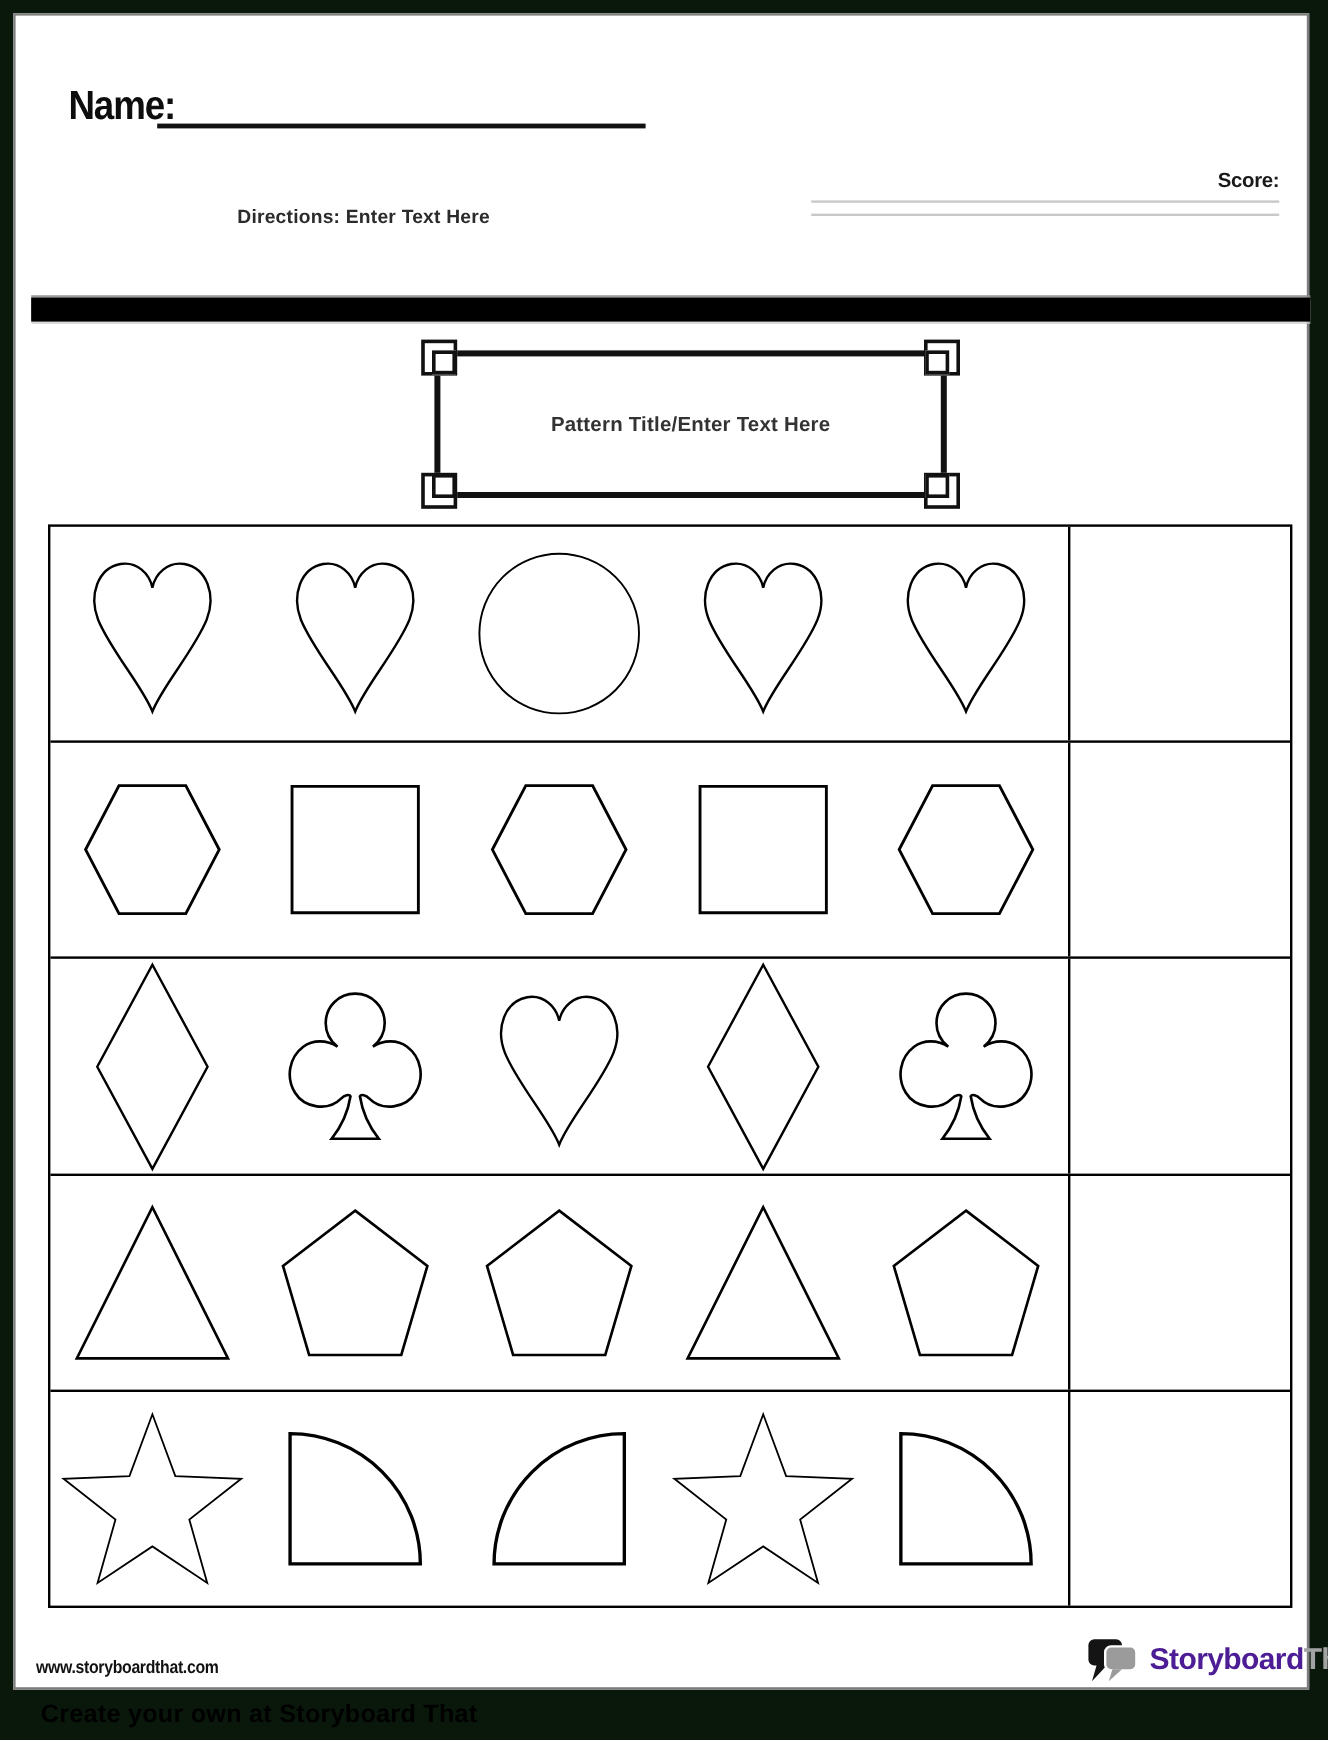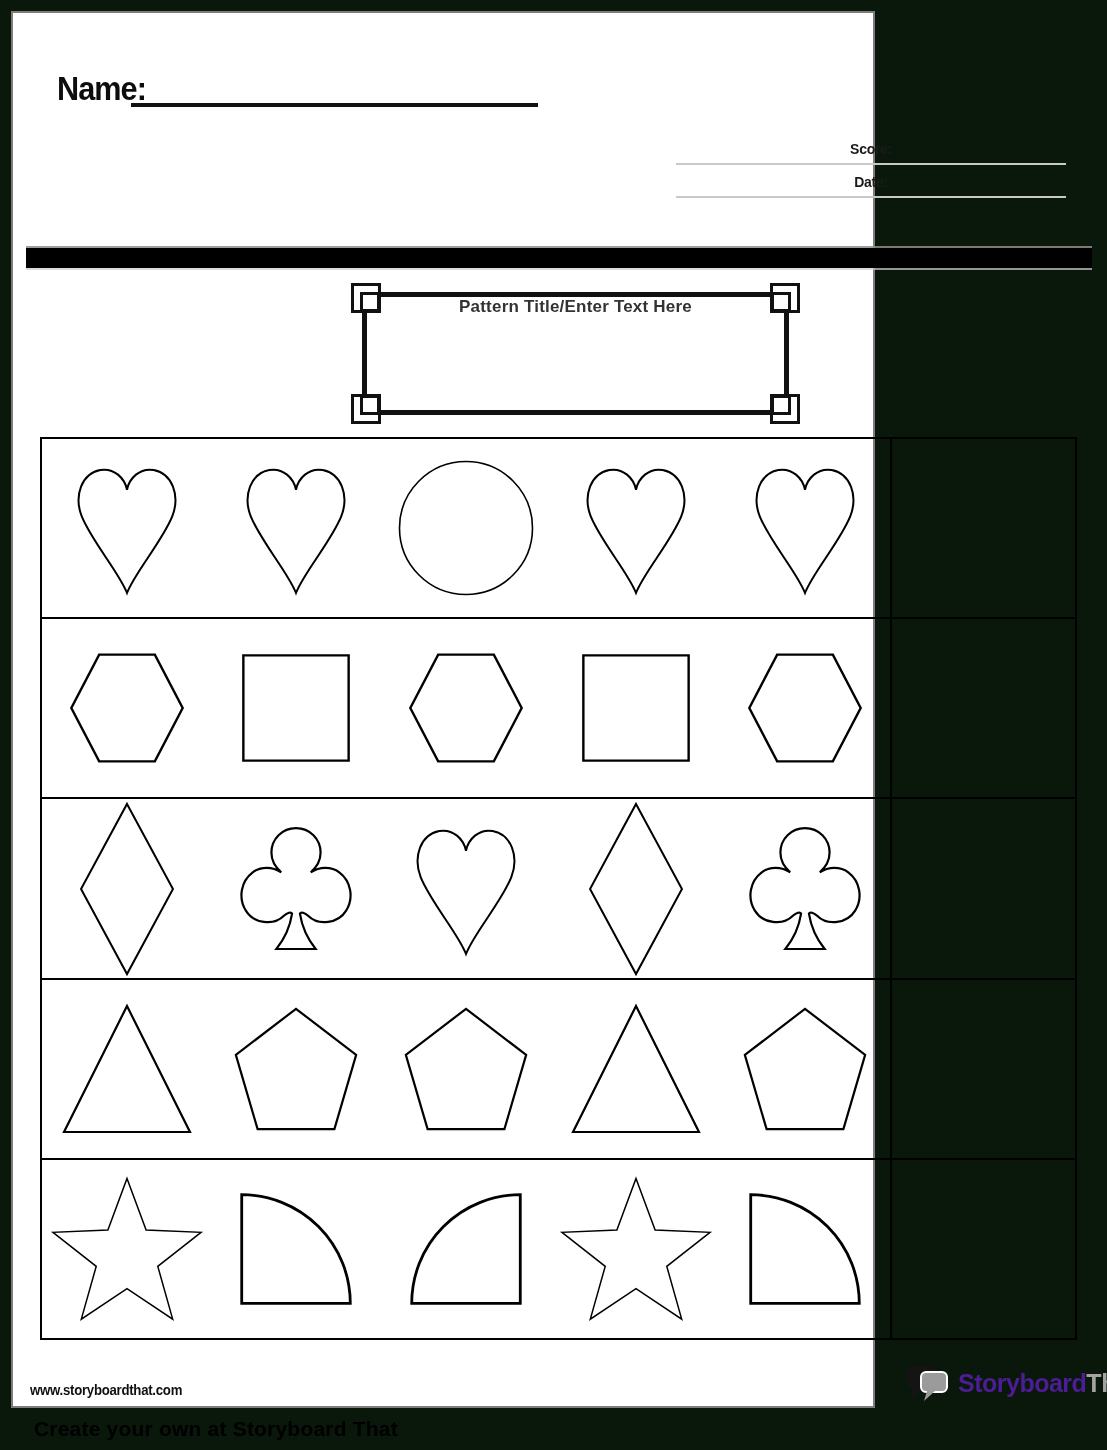--- a/index.html
+++ b/index.html
@@ -2,48 +2,48 @@
 <html><head>
 <meta charset="utf-8">
 <style>
   html,body{margin:0;padding:0;}
   body{
     width:1107px;height:1450px;position:relative;overflow:hidden;
     background:#0a180c;
     font-family:"Liberation Sans", sans-serif;
   }
   .page{
-    position:absolute;left:11px;top:11px;width:864px;height:1397px;
+    position:absolute;left:11px;top:11px;width:1080px;height:1397px;
     background:#ffffff;border:2px solid #7d7d7d;box-sizing:border-box;
   }
   
   .name-label{
     position:absolute;left:44px;top:56px;font-size:34px;font-weight:bold;color:#0d0d0d;
     letter-spacing:-1px;transform:scaleX(.9);transform-origin:left top;
   }
   .name-line{position:absolute;left:118px;top:90px;width:407px;height:4px;background:#111;}
   .directions{
     position:absolute;left:90px;top:160px;width:400px;text-align:center;
     font-size:16px;font-weight:bold;color:#2b2b2b;letter-spacing:.2px;
   }
   .score-block{position:absolute;left:663px;top:128px;width:390px;}
   .score-label,.date-label{
-    display:block;text-align:center;font-size:14px;font-weight:bold;color:#1a1a1a;letter-spacing:-.3px;
+    display:block;text-align:right;font-size:17px;font-weight:bold;color:#1a1a1a;letter-spacing:-.3px;
   }
   .hline{height:0;border-bottom:2px solid #c9c9c9;margin-top:6px;margin-bottom:9px;}
   
   .divider-bar{
     position:absolute;left:13px;top:235px;width:1066px;height:20px;background:#000;
     box-shadow:0 -2px 0 rgba(140,140,140,.85), 0 2px 0 rgba(205,205,205,.7);
   }
   
   .title-frame{
     position:absolute;left:349px;top:279px;width:427px;height:123px;
     border:5px solid #111;box-sizing:border-box;
-    display:flex;justify-content:center;
+    display:flex;align-items:center;justify-content:center;
   }
   .pattern-title{font-size:17px;font-weight:bold;color:#333;letter-spacing:.2px;}
   .orn{position:absolute;background:#fff;border:3px solid #111;}
   .orn-outer{width:24px;height:24px;}
   .orn-inner{width:14px;height:14px;}
   .tl.orn-outer{left:-16px;top:-14px;} .tl.orn-inner{left:-7px;top:-5px;}
   .tr.orn-outer{right:-16px;top:-14px;} .tr.orn-inner{right:-7px;top:-5px;}
   .bl.orn-outer{left:-16px;bottom:-14px;} .bl.orn-inner{left:-7px;bottom:-5px;}
   .br.orn-outer{right:-16px;bottom:-14px;} .br.orn-inner{right:-7px;bottom:-5px;}
   
@@ -111,25 +111,25 @@
       <path d="M96 96 L96 4 A92 92 0 0 0 4 96 Z" fill="#fff" stroke="#000" stroke-width="2.8" vector-effect="non-scaling-stroke"></path>
     </symbol>
   </defs>
 </svg>
 
 <div class="page">
 
   <div class="name-label">Name:</div>
   <div class="name-line"></div>
 
+  <div class="directions">Directions: Enter Text Here</div>
 
   <div class="score-block">
     <span class="score-label">Score:</span>
     <div class="hline"></div>
-    <span class="date-label">Date:</span>
     <div class="hline"></div>
   </div>
 
   <div class="divider-bar"></div>
 
   <div class="title-frame">
     <div class="orn orn-outer tl"></div>
     <div class="orn orn-inner tl"></div>
     <div class="orn orn-outer tr"></div>
     <div class="orn orn-inner tr"></div>

